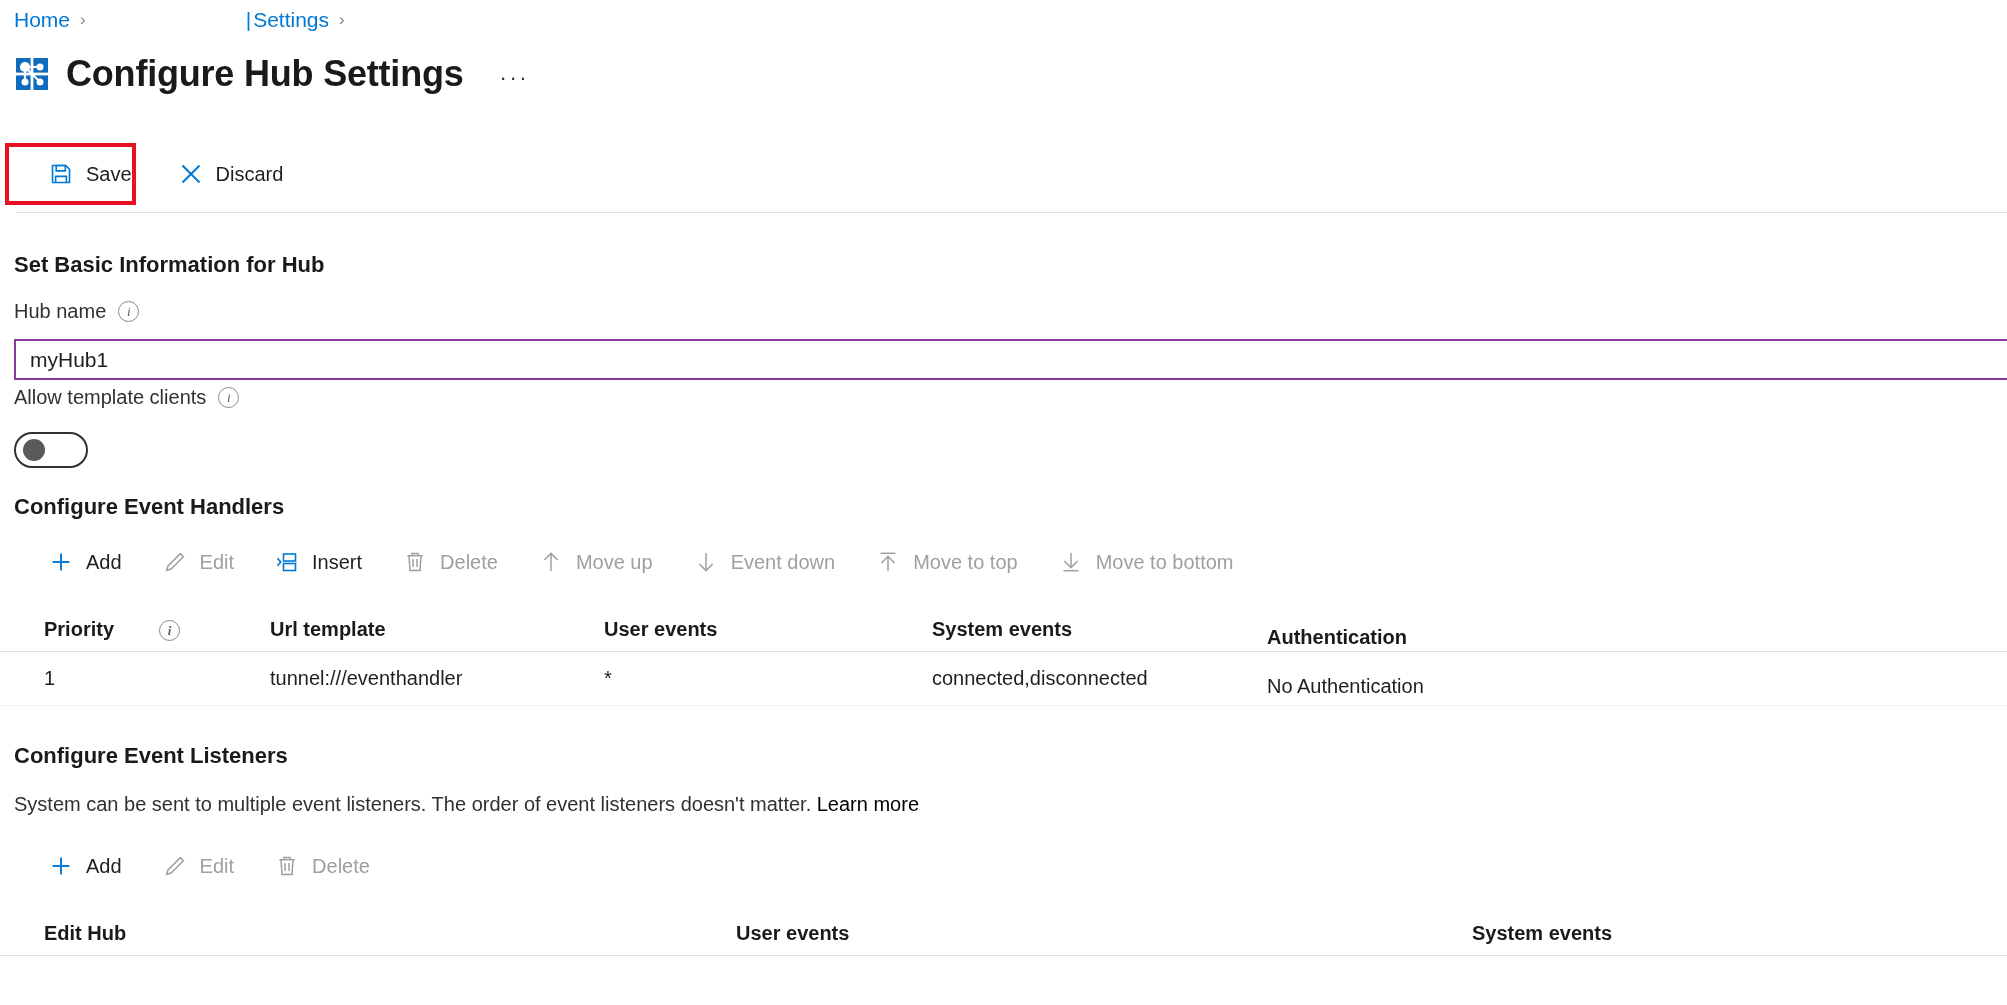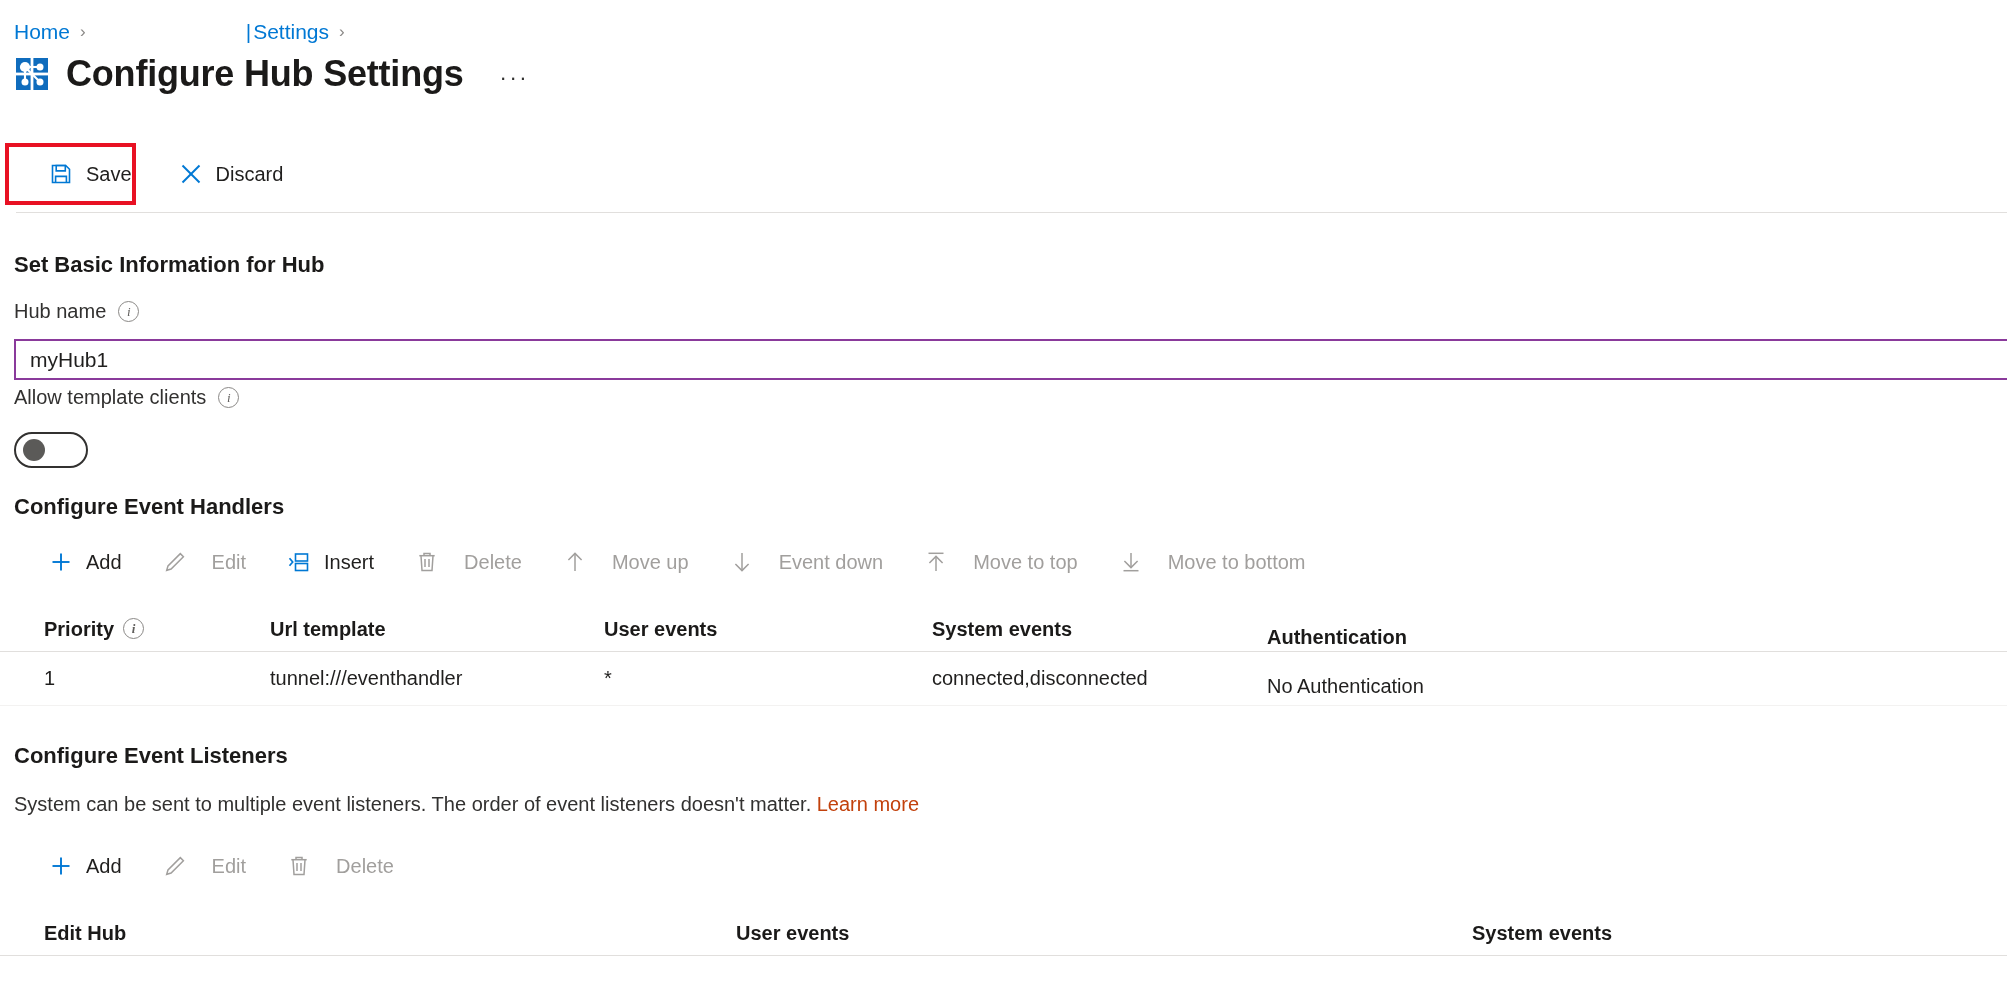--- a/index.html
+++ b/index.html
@@ -25,21 +25,20 @@
   
   .breadcrumb {
     position: absolute;
     left: 14px;
     top: 5px;
     height: 30px;
     display: flex;
     align-items: center;
     font-size: 21px;
     line-height: 30px;
-    margin-top: 12px;
   }
   .bc-link {
     color: #0078d4;
     cursor: pointer;
     white-space: pre;
   }
   .bc-sep {
     color: #8a8886;
     margin: 0 10px;
     font-size: 17px;
@@ -96,21 +95,21 @@
     display: flex;
     align-items: center;
     height: 46px;
     padding: 0 12px;
     cursor: pointer;
     font-size: 20px;
     color: #201f1e;
     white-space: nowrap;
   }
   .cmd-btn .ci { display: flex; align-items: center; justify-content: center; width: 26px; height: 26px; margin-right: 12px; flex: none;}
-  .cmd-btn.disabled { color: #a19f9d; cursor: default; gap: 12px; }
+  .cmd-btn.disabled { color: #a19f9d; cursor: default; }
 
   .save-highlight {
     position: absolute;
     left: 5px;
     top: 143px;
     width: 131px;
     height: 62px;
     border: 4px solid #e81123;
     pointer-events: none;
   }
@@ -211,21 +210,21 @@
   }
   .tbl-row {
     display: flex;
     align-items: center;
     height: 54px;
     font-size: 20px;
     color: #201f1e;
     border-bottom: 1px solid #f3f2f1;
     cursor: pointer;
   }
-  .cell { padding-right: 0; overflow: hidden; text-overflow: ellipsis; white-space: nowrap; display: flex; align-items: flex-start;}
+  .cell { padding-right: 0; overflow: hidden; text-overflow: ellipsis; white-space: nowrap; display: flex; align-items: flex-end; gap: 36px;}
 
   
   .h-c0 { width: 270px; padding-left: 44px; }
   .h-c1 { width: 334px; }
   .h-c2 { width: 328px; }
   .h-c3 { width: 335px; }
   .h-c4 { width: 420px; margin-top: 15px; }
 
   
   .l-c0 { width: 736px; padding-left: 44px; }
@@ -233,21 +232,21 @@
   .l-c2 { width: 500px; }
 
   .desc-text {
     position: absolute;
     left: 14px;
     top: 793px;
     font-size: 20px;
     color: #323130;
     white-space: nowrap;
   }
-  .inline-link { color: #c2410c; cursor: pointer; }
+  .inline-link { color: #000000; cursor: pointer; }
 </style>
 </head>
 <body>
 
 <div class="page">
 
   <div class="breadcrumb">
     <span class="bc-link">Home</span>
     <span class="bc-sep">›</span>
     <span class="bc-gap"></span>

